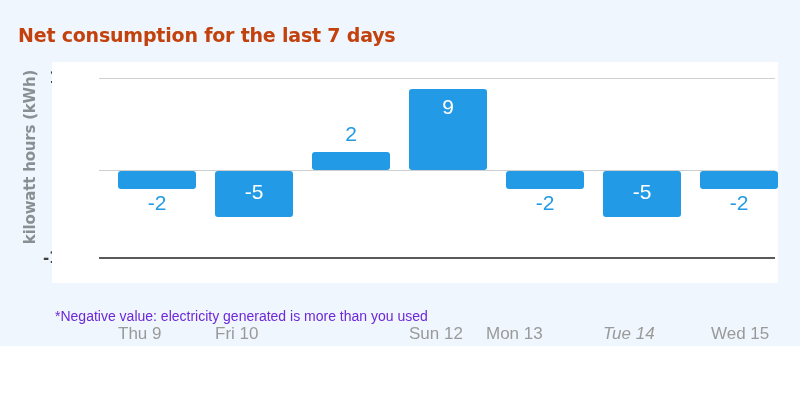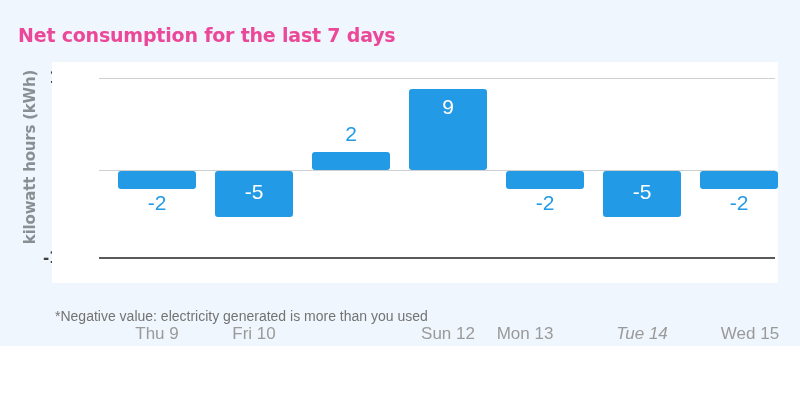--- a/index.html
+++ b/index.html
@@ -25,21 +25,21 @@
     height: 346px;
     background: #eff6fd;
   }
   .chart-title {
     position: absolute;
     left: 18px;
     top: 24px;
     font-family: "DejaVu Sans", sans-serif;
     font-size: 19px;
     font-weight: bold;
-    color: #ec4899;
+    color: #c2410c;
     letter-spacing: -0.2px;
     white-space: nowrap;
   }
   .ylabel {
     position: absolute;
     left: -70px;
     top: 148px;
     width: 200px;
     text-align: center;
     transform: rotate(-90deg);
@@ -99,33 +99,33 @@
     text-align: center;
     font-family: "Liberation Sans", sans-serif;
     font-size: 21px;
     white-space: nowrap;
   }
   .bar-label.inside { color: #ffffff; }
   .bar-label.outside { color: #239ae5; }
   .xtick {
     position: absolute;
     top: 262px;
-    text-align: center;
+    text-align: left;
     font-family: "Liberation Sans", sans-serif;
     font-size: 17px;
     color: #9a9a9a;
     white-space: nowrap;
   }
   .footnote {
     position: absolute;
     left: 55px;
     top: 308px;
     font-family: "Liberation Sans", sans-serif;
     font-size: 14px;
-    color: #737373;
+    color: #6d28d9;
     white-space: nowrap;
   }
 </style>
 </head>
 <body>
 
 <div id="page">
 
   <div class="card"></div>
 

